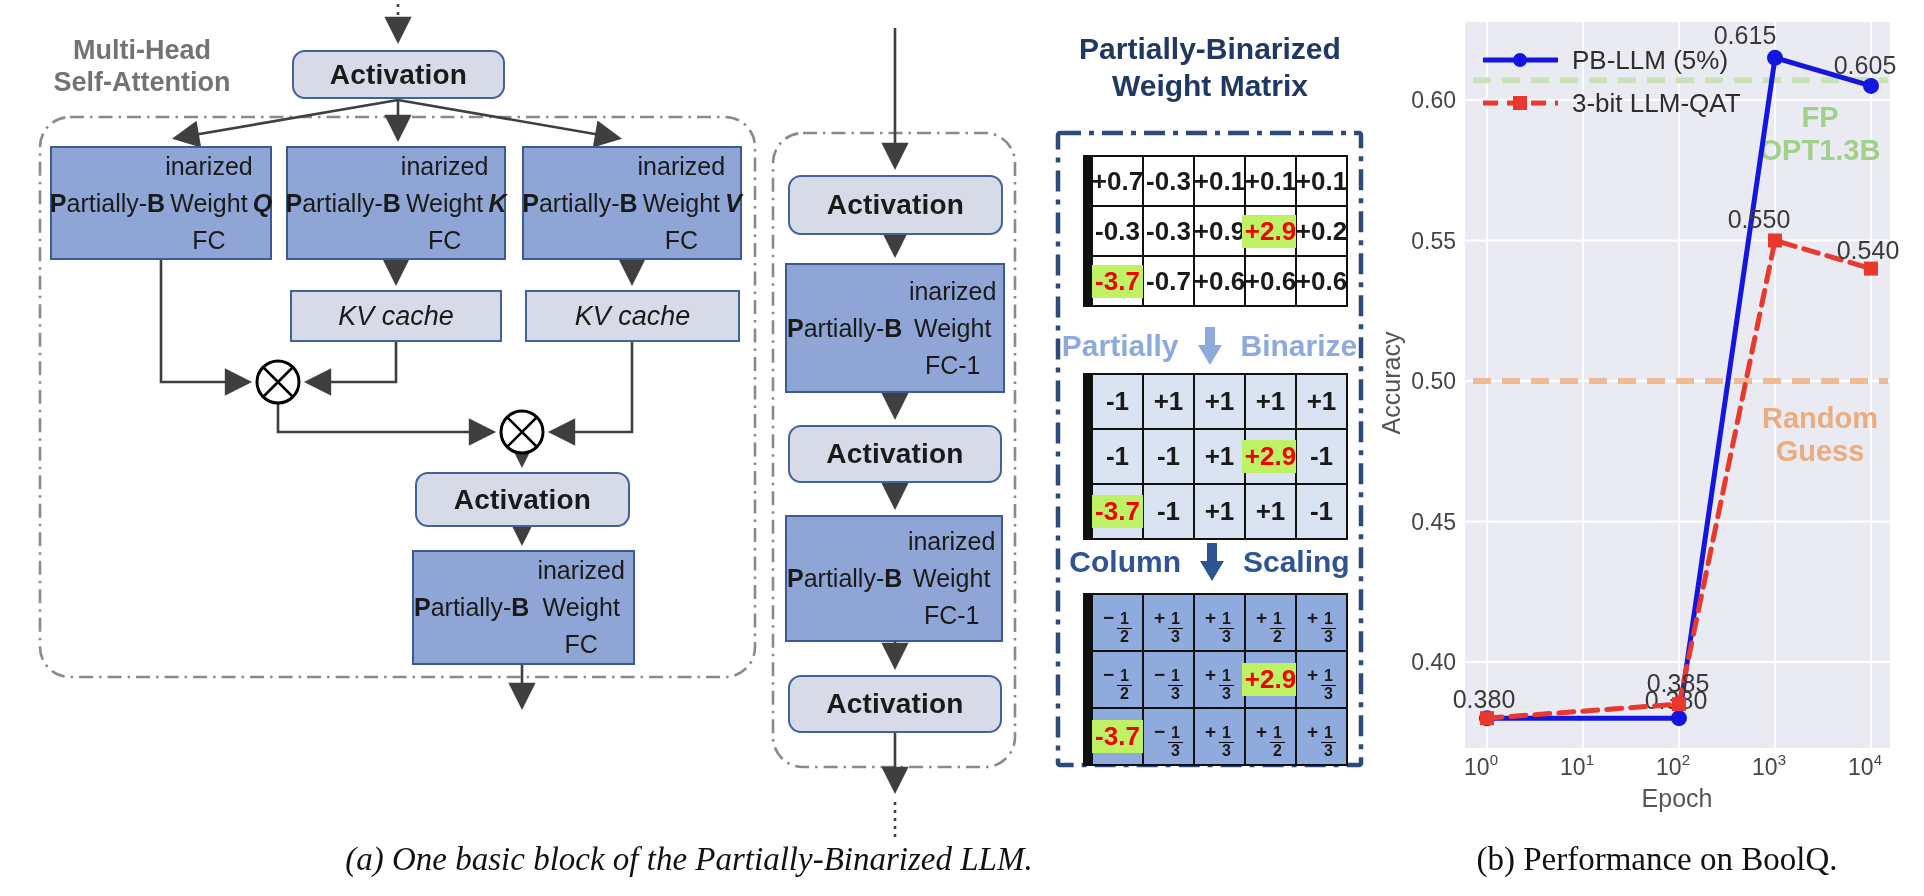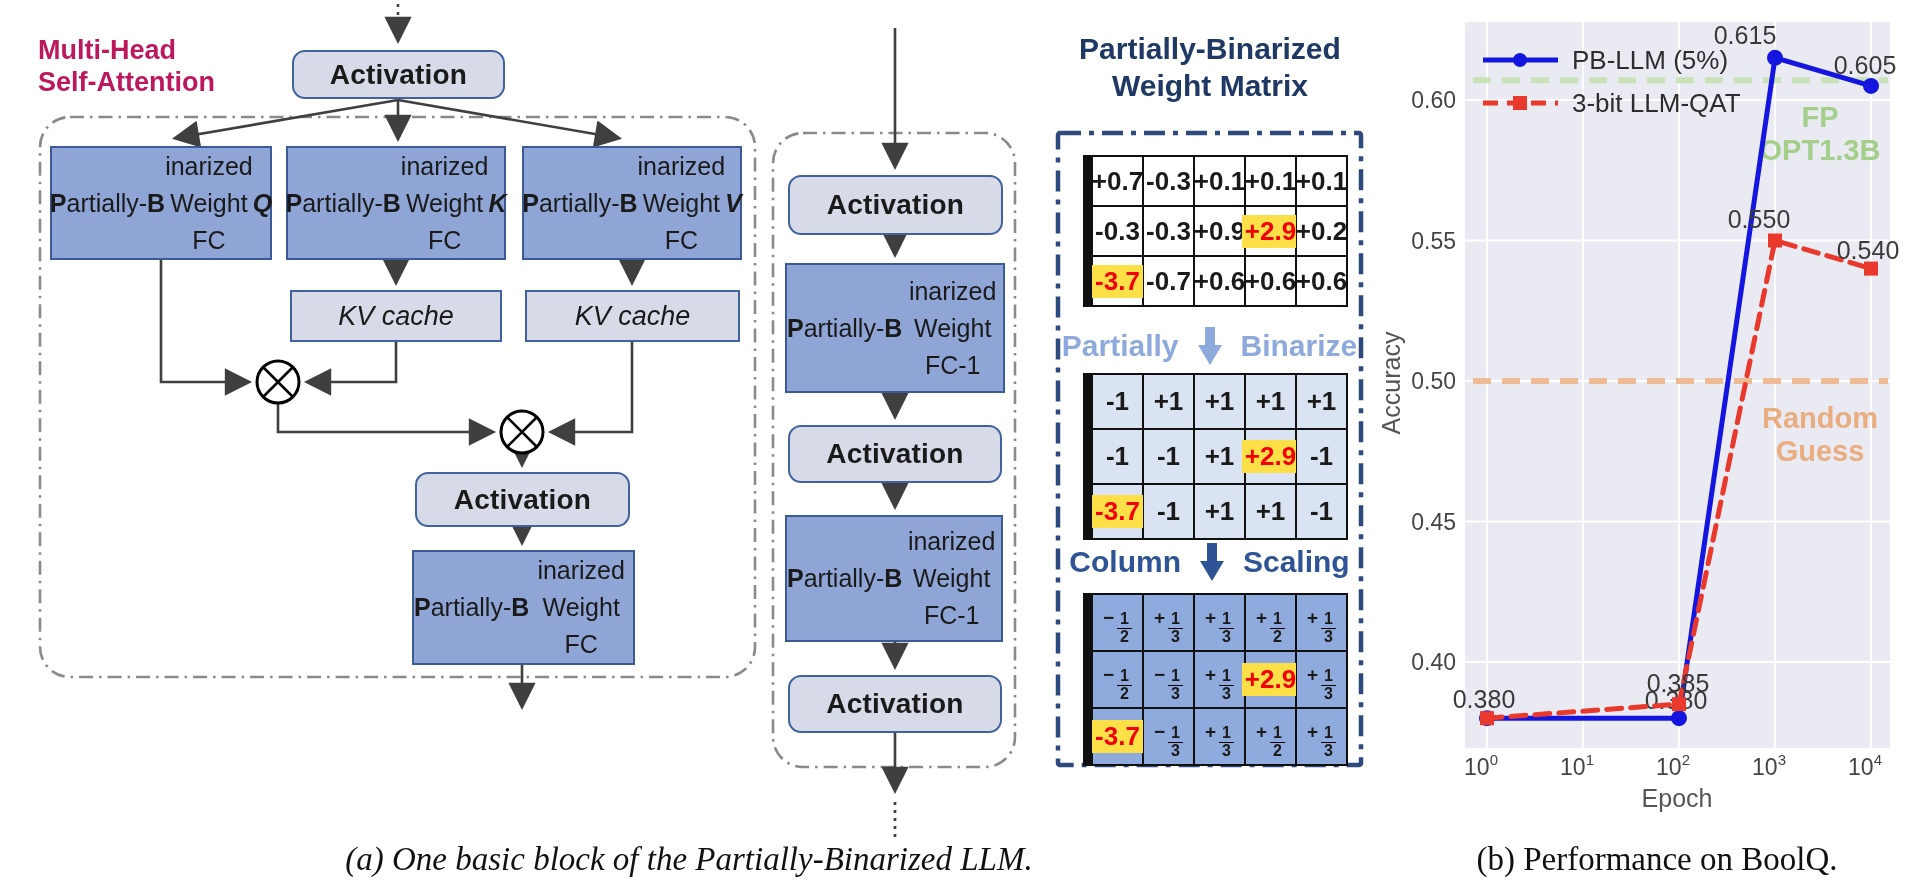--- a/index.html
+++ b/index.html
@@ -7,33 +7,33 @@
         font-family:"Liberation Sans","DejaVu Sans",sans-serif;color:#1a1a1a;}
   svg.overlay{position:absolute;left:0;top:0;z-index:1;}
   .box{position:absolute;z-index:3;display:flex;align-items:center;justify-content:center;
        text-align:center;box-sizing:border-box;}
   .box-light{background:#d7dbe7;border:2.5px solid #41619f;}
   .box-blue{background:#8fa5d6;border:2.5px solid #3c5a96;}
   .act{font-size:28px;font-weight:600;letter-spacing:.2px;border-radius:13px;}
   .kv{font-size:27px;font-weight:500;font-style:italic;}
   .fc{font-size:25px;line-height:37px;font-weight:500;}
   .fc b{font-weight:700;}
-  .graylab{position:absolute;z-index:2;color:#be185d;font-weight:700;font-size:27px;
-           line-height:32px;}
+  .graylab{position:absolute;z-index:2;color:#737373;font-weight:700;font-size:27px;
+           line-height:32px;text-align:center;}
   .navy-title{position:absolute;z-index:2;color:#1f3864;font-weight:700;font-size:30px;
               line-height:37px;text-align:center;}
   .steplab{position:absolute;z-index:3;display:flex;align-items:center;justify-content:center;
            gap:19px;font-size:30px;font-weight:700;}
   .steplab .arr{display:inline-block;}
   .matrix{position:absolute;z-index:3;display:grid;border:1.8px solid #101010;background:#101010;padding-left:8px;}
   .matrix .cell{display:flex;align-items:center;justify-content:center;border:1.7px solid #101010;
                 font-size:26px;font-weight:600;background:#fff;}
   .m2 .cell{background:#dae3f1;}
   .m3 .cell{background:#8faadc;}
-  .cell .hl{background:#fde047;color:#f30000;font-weight:700;padding:1px 3px;}
+  .cell .hl{background:#bef264;color:#f30000;font-weight:700;padding:1px 3px;}
   .fr{display:inline-flex;flex-direction:column;align-items:center;line-height:1.05;margin-left:2px;}
   .fr .nu{font-size:16px;padding:0 3px;}
   .fr .de{font-size:16px;border-top:1.7px solid #000;padding:0 3px;}
   .sgn{font-size:19px;font-weight:600;margin-right:1px;}
   .caption{position:absolute;z-index:2;font-family:"Liberation Serif","DejaVu Serif",serif;
            font-size:33px;color:#111;text-align:center;}
   #chart{position:absolute;left:1380px;top:0;z-index:2;}
 </style>
 </head>
 <body>

